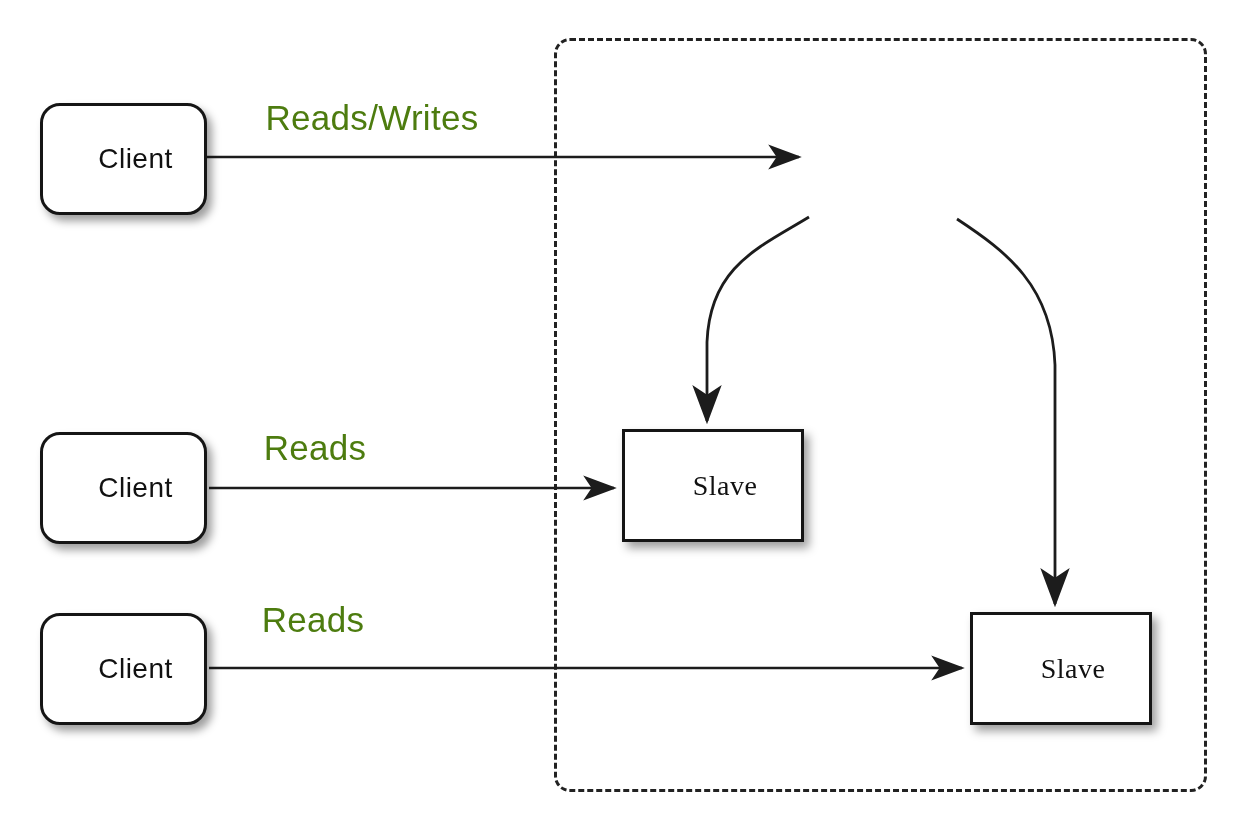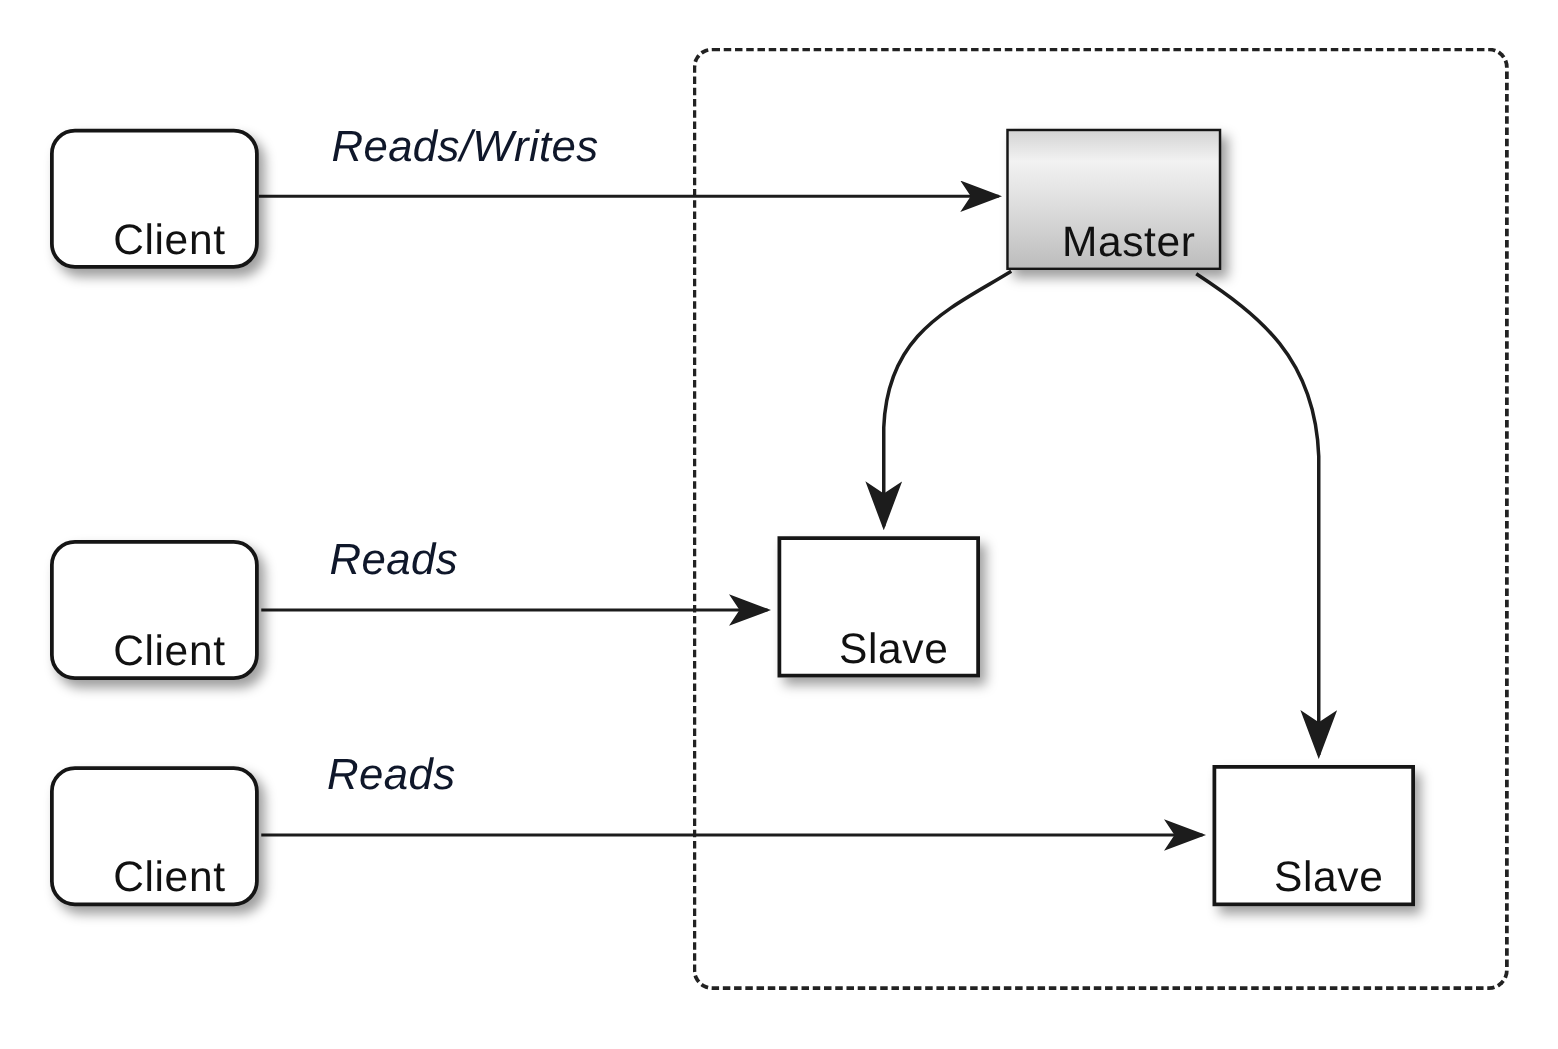--- a/index.html
+++ b/index.html
@@ -30,23 +30,23 @@
     width: 653px;
     height: 754px;
     border: 3.5px dashed #222222;
     border-radius: 16px;
     box-sizing: border-box;
   }
   .node {
     position: absolute;
     box-sizing: border-box;
     display: flex;
-    align-items: flex-end;
+    align-items: center;
     justify-content: center;
-    font-size: 34px;
+    font-size: 28px;
     letter-spacing: 0.5px;
     color: #111111;
     background: #ffffff;
     border: 3px solid #151515;
     box-shadow: 5px 6px 9px rgba(0,0,0,0.38);
     padding-left: 24px;
   }
   .node.client {
     border-radius: 20px;
     left: 40px;
@@ -58,33 +58,33 @@
   #client3 { top: 613px; }
   .node.master {
     left: 805px;
     top: 103px;
     width: 172px;
     height: 113px;
     border-width: 2.5px;
     background: linear-gradient(180deg, #d4d4d4 0%, #f2f2f2 22%, #dddddd 55%, #bdbdbd 100%);
   }
   .node.slave {
-    width: 162px;
+    width: 182px;
     height: 113px;
+    font-family: Liberation Serif, serif;
   }
   #slave1 { left: 622px; top: 429px; }
   #slave2 { left: 970px; top: 612px; }
   .edge-label {
     position: absolute;
     font-size: 35px;
     letter-spacing: 0.3px;
-    color: #0f172a;
+    color: #4d7c0f;
     transform: translateX(-50%);
     white-space: nowrap;
-    font-style: italic;
   }
   #label-reads-writes { left: 372px; top: 98px; }
   #label-reads-mid    { left: 315px; top: 428px; }
   #label-reads-bottom { left: 313px; top: 600px; }
   #label-replication  { left: 878px; top: 270px; }
 </style>
 </head>
 <body>
 
 <div class="canvas">
@@ -108,23 +108,20 @@
 
   <div class="node client" id="client1">
     <span>Client</span>
   </div>
   <div class="node client" id="client2">
     <span>Client</span>
   </div>
   <div class="node client" id="client3">
     <span>Client</span>
   </div>
-  <div class="node master" id="master">
-    <span>Master</span>
-  </div>
   <div class="node slave" id="slave1">
     <span>Slave</span>
   </div>
   <div class="node slave" id="slave2">
     <span>Slave</span>
   </div>
 
   <div class="edge-label" id="label-reads-writes">Reads/Writes</div>
   <div class="edge-label" id="label-reads-mid">Reads</div>
   <div class="edge-label" id="label-reads-bottom">Reads</div>

